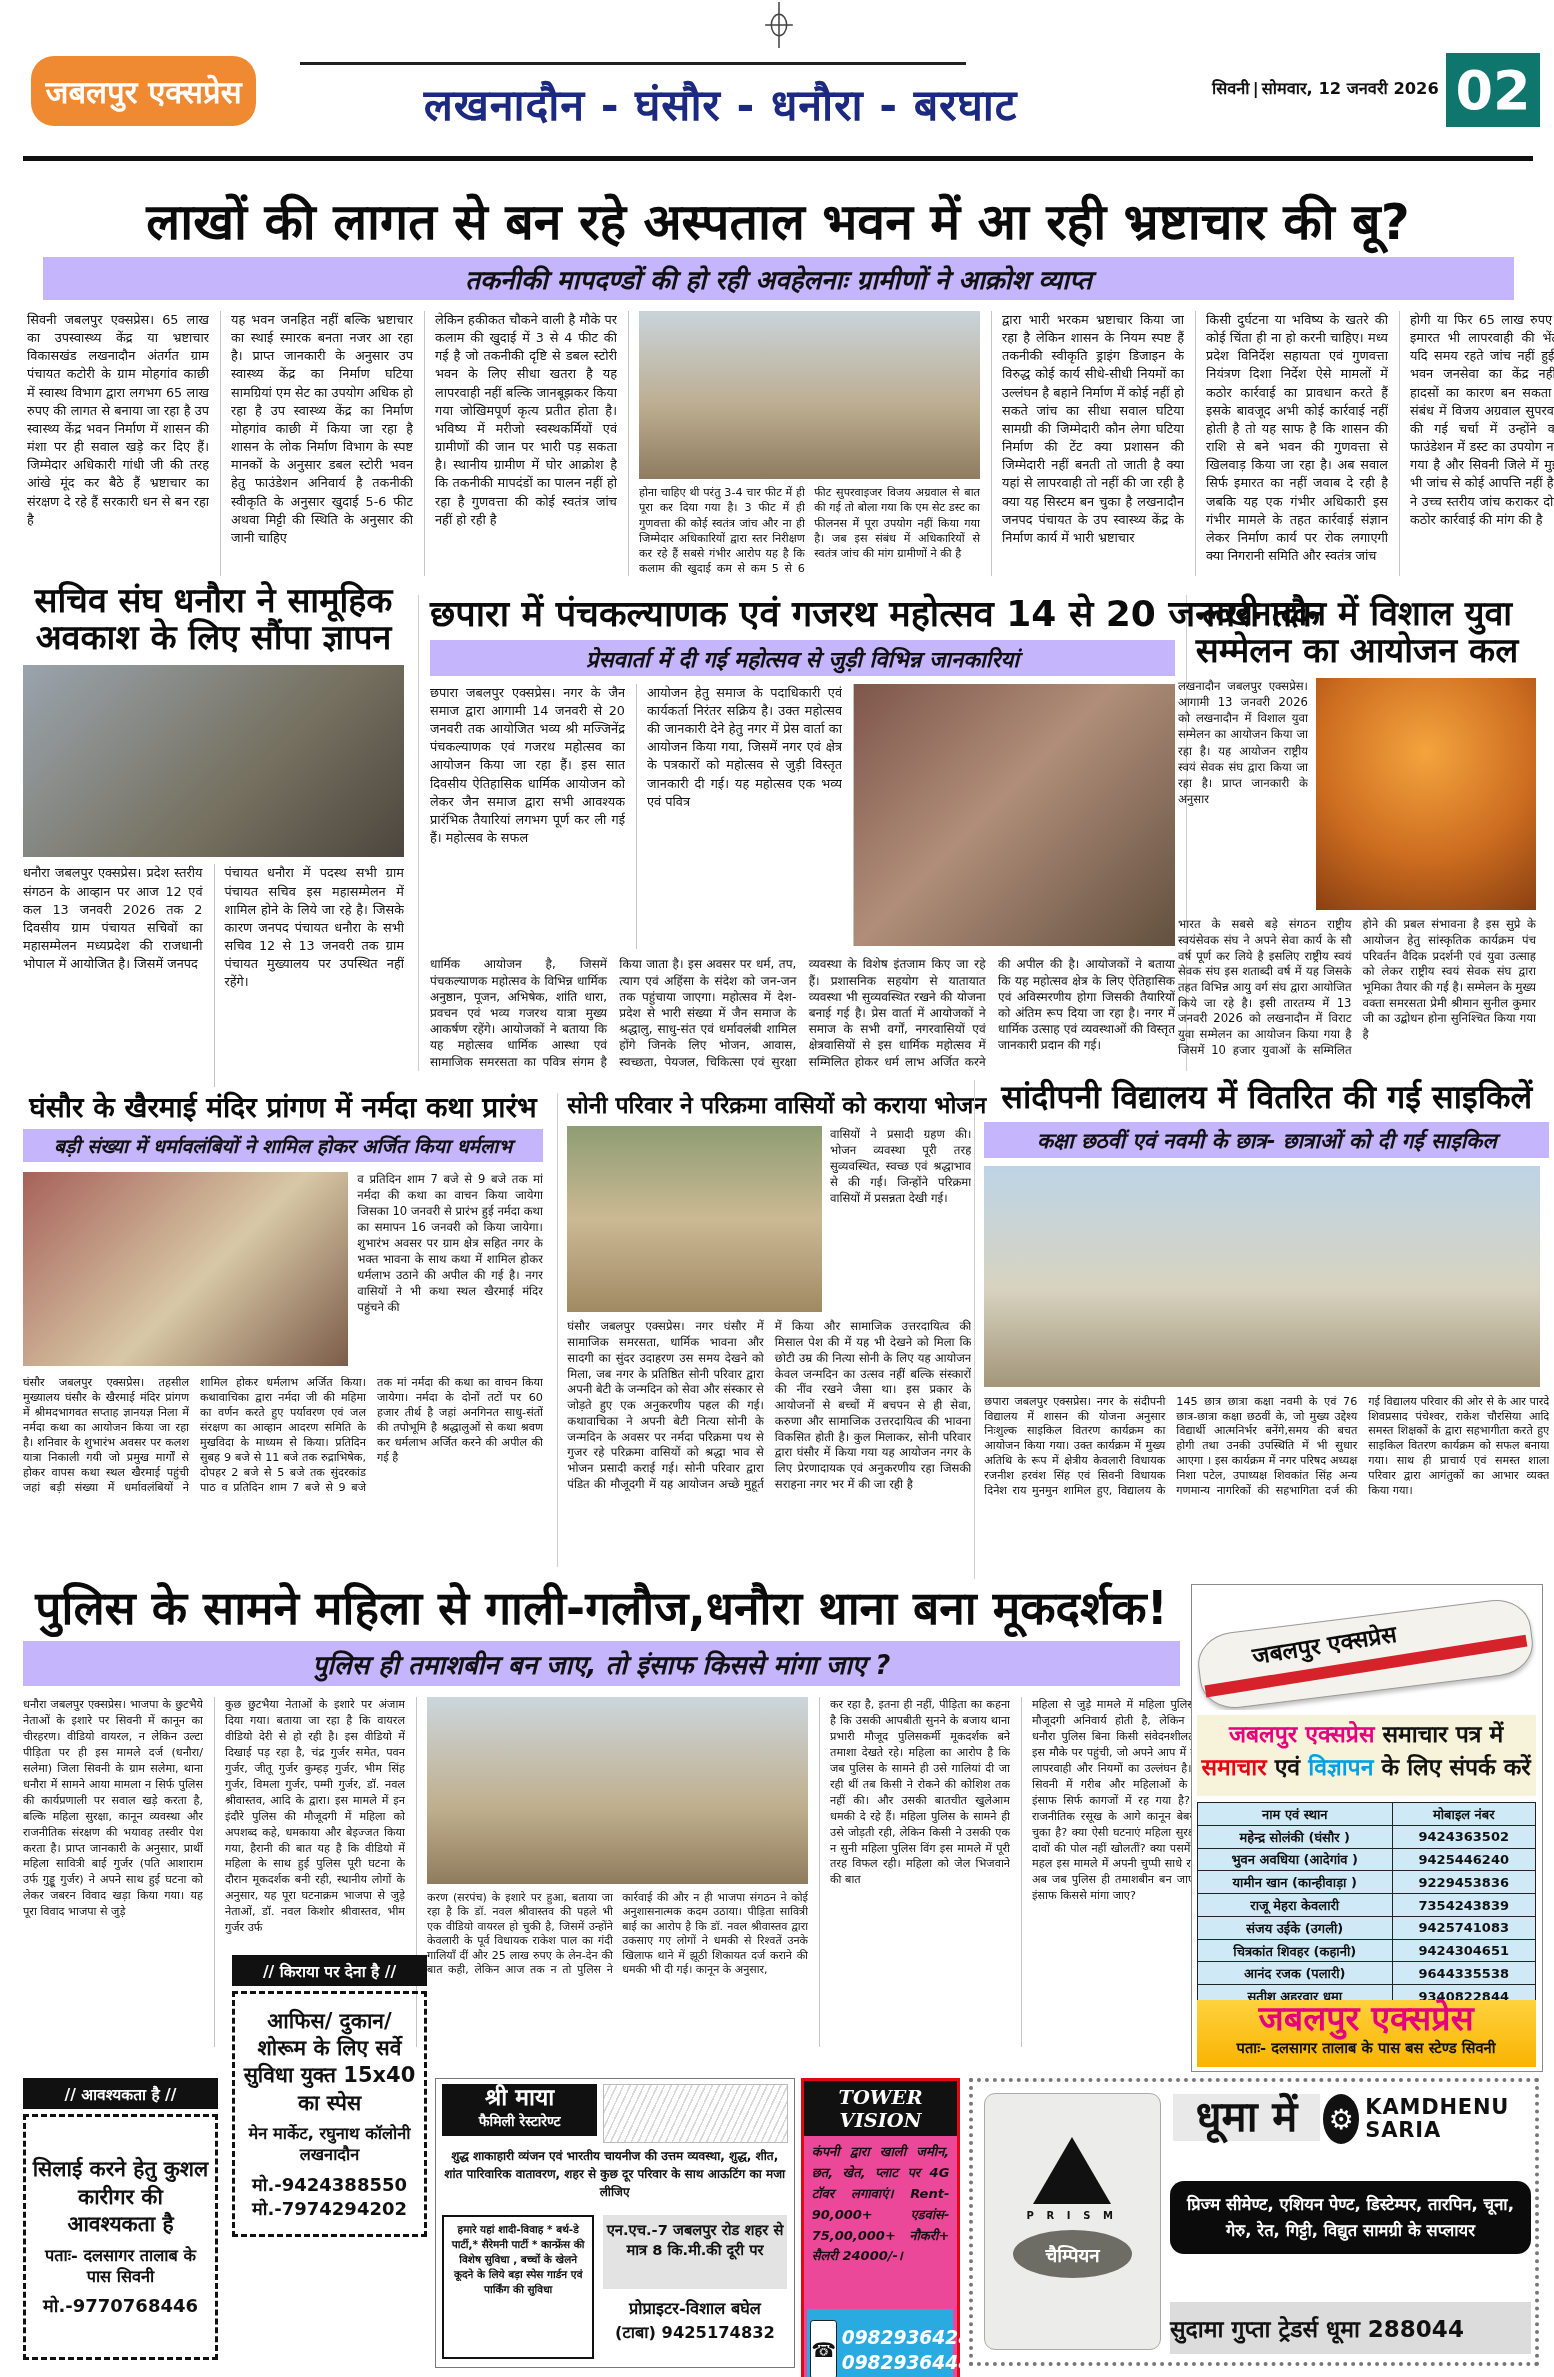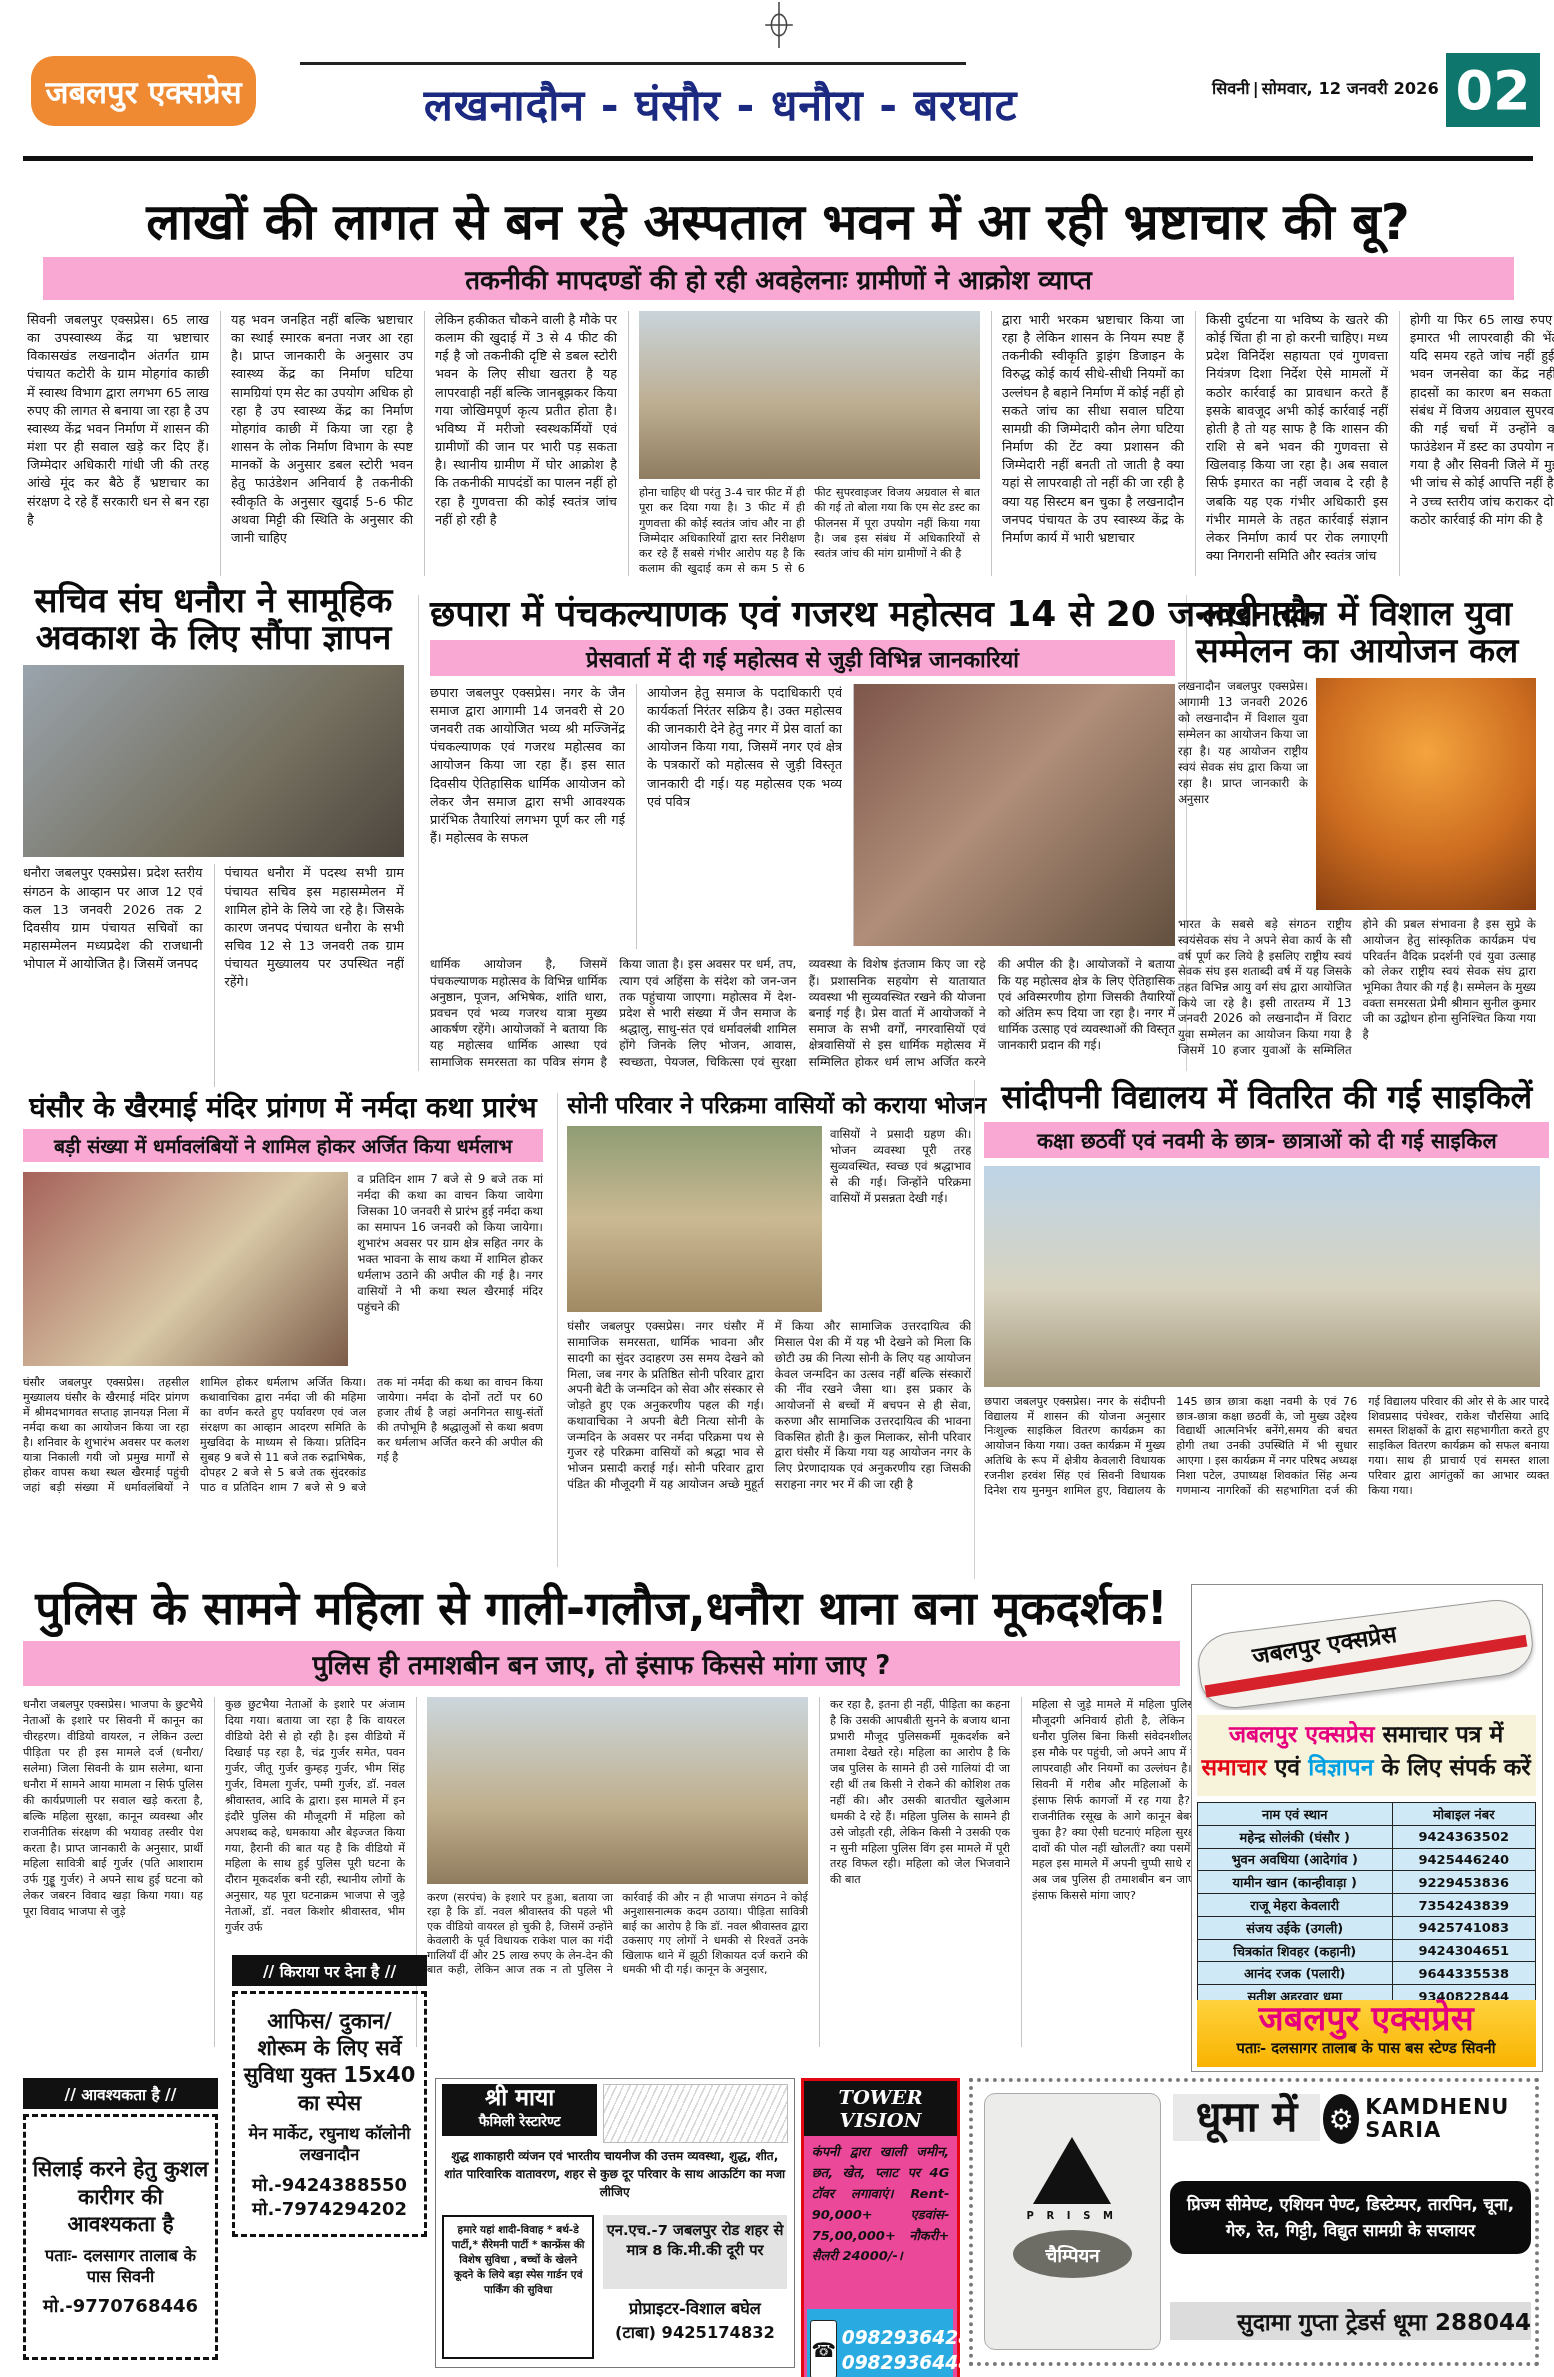--- a/index.html
+++ b/index.html
@@ -13,22 +13,22 @@
   .top-rule{left:300px;top:62px;width:666px;height:3.1px;background:#222;}
   .region-title{left:310px;top:74px;width:821px;text-align:center;color:#1b2a80;
       font-weight:900;font-size:43px;letter-spacing:0.8px;}
   .date-line{left:1212px;top:77px;width:232px;font-size:16.3px;font-weight:bold;color:#111;}
   .date-line .bar{padding:0 3.1px;}
   .page-num{left:1446px;top:53px;width:94px;height:74px;background:#0f766e;color:#fff;
       display:flex;align-items:center;justify-content:center;font-size:54px;font-weight:900;}
   .main-rule{left:23px;top:156px;width:1510px;height:4.6px;background:#111;}
   .regmark{left:765px;top:1.5px;}
   
-  .yellow-bar{background:#f9a8d4;display:flex;align-items:center;justify-content:center;
-      font-weight:900;color:#111;}
+  .yellow-bar{background:#c4b5fd;display:flex;align-items:center;justify-content:center;
+      font-weight:900;color:#111;font-style:italic;}
   .headline{font-weight:900;color:#0b0b0b;line-height:1.08;text-align:center;}
   .body-txt{font-size:12.8px;line-height:1.42;text-align:justify;color:#141414;}
   .flexrow{display:flex;gap:11px;}
   .colrule>*+*{border-left:0.8px solid #c4c4c4;padding-left:10px;}
   .photo{background:#999;}
   
   .lead-headline{left:27px;top:161px;width:1502px;font-size:50px;}
   .lead-sub{left:43px;top:257px;width:1471px;height:43px;font-size:26px;}
   .lead-body{left:27px;top:311px;width:1506px;height:265px;}
   .lead-body .c{flex:0 0 182px;overflow:hidden;}
@@ -159,22 +159,22 @@
       font-weight:900;font-size:18.6px;}
   .dh-title{position:absolute;left:200px;top:12.4px;width:147px;background:#e9e9e9;color:#111;
       font-weight:900;font-size:42px;text-align:center;line-height:1.1;}
   .dh-logo{position:absolute;left:350px;top:12.4px;width:207px;display:flex;align-items:center;gap:6.2px;}
   .dh-gear{width:50px;height:50px;border-radius:50%;background:#111;color:#fff;display:flex;
       align-items:center;justify-content:center;font-size:28px;}
   .dh-brand{font-weight:900;font-size:21px;line-height:1.1;letter-spacing:0.8px;}
   .dh-items{position:absolute;left:197px;top:99px;width:361px;background:#0b0b0b;color:#fff;
       border-radius:14px;text-align:center;font-weight:900;font-size:16.6px;line-height:1.55;
       padding:11px 7.7px;box-sizing:border-box;}
-  .dh-dealer{position:absolute;left:197px;top:220px;width:361px;background:#dcdcdc;text-align:right;
-      font-weight:900;font-size:23px;padding:3px 0;}
+  .dh-dealer{position:absolute;left:197px;top:220px;width:361px;background:#dcdcdc;text-align:left;
+      font-weight:900;font-size:23px;padding:10px 0;}
 </style>
 </head>
 <body>
 
 <div class="page">
 
   <svg class="abs regmark" width="28" height="46" viewBox="0 0 36 60">
     <line x1="18" y1="0" x2="18" y2="60" stroke="#444" stroke-width="2"></line>
     <line x1="0" y1="30" x2="36" y2="30" stroke="#444" stroke-width="2"></line>
     <ellipse cx="18" cy="30" rx="10" ry="14" fill="none" stroke="#444" stroke-width="2"></ellipse>

